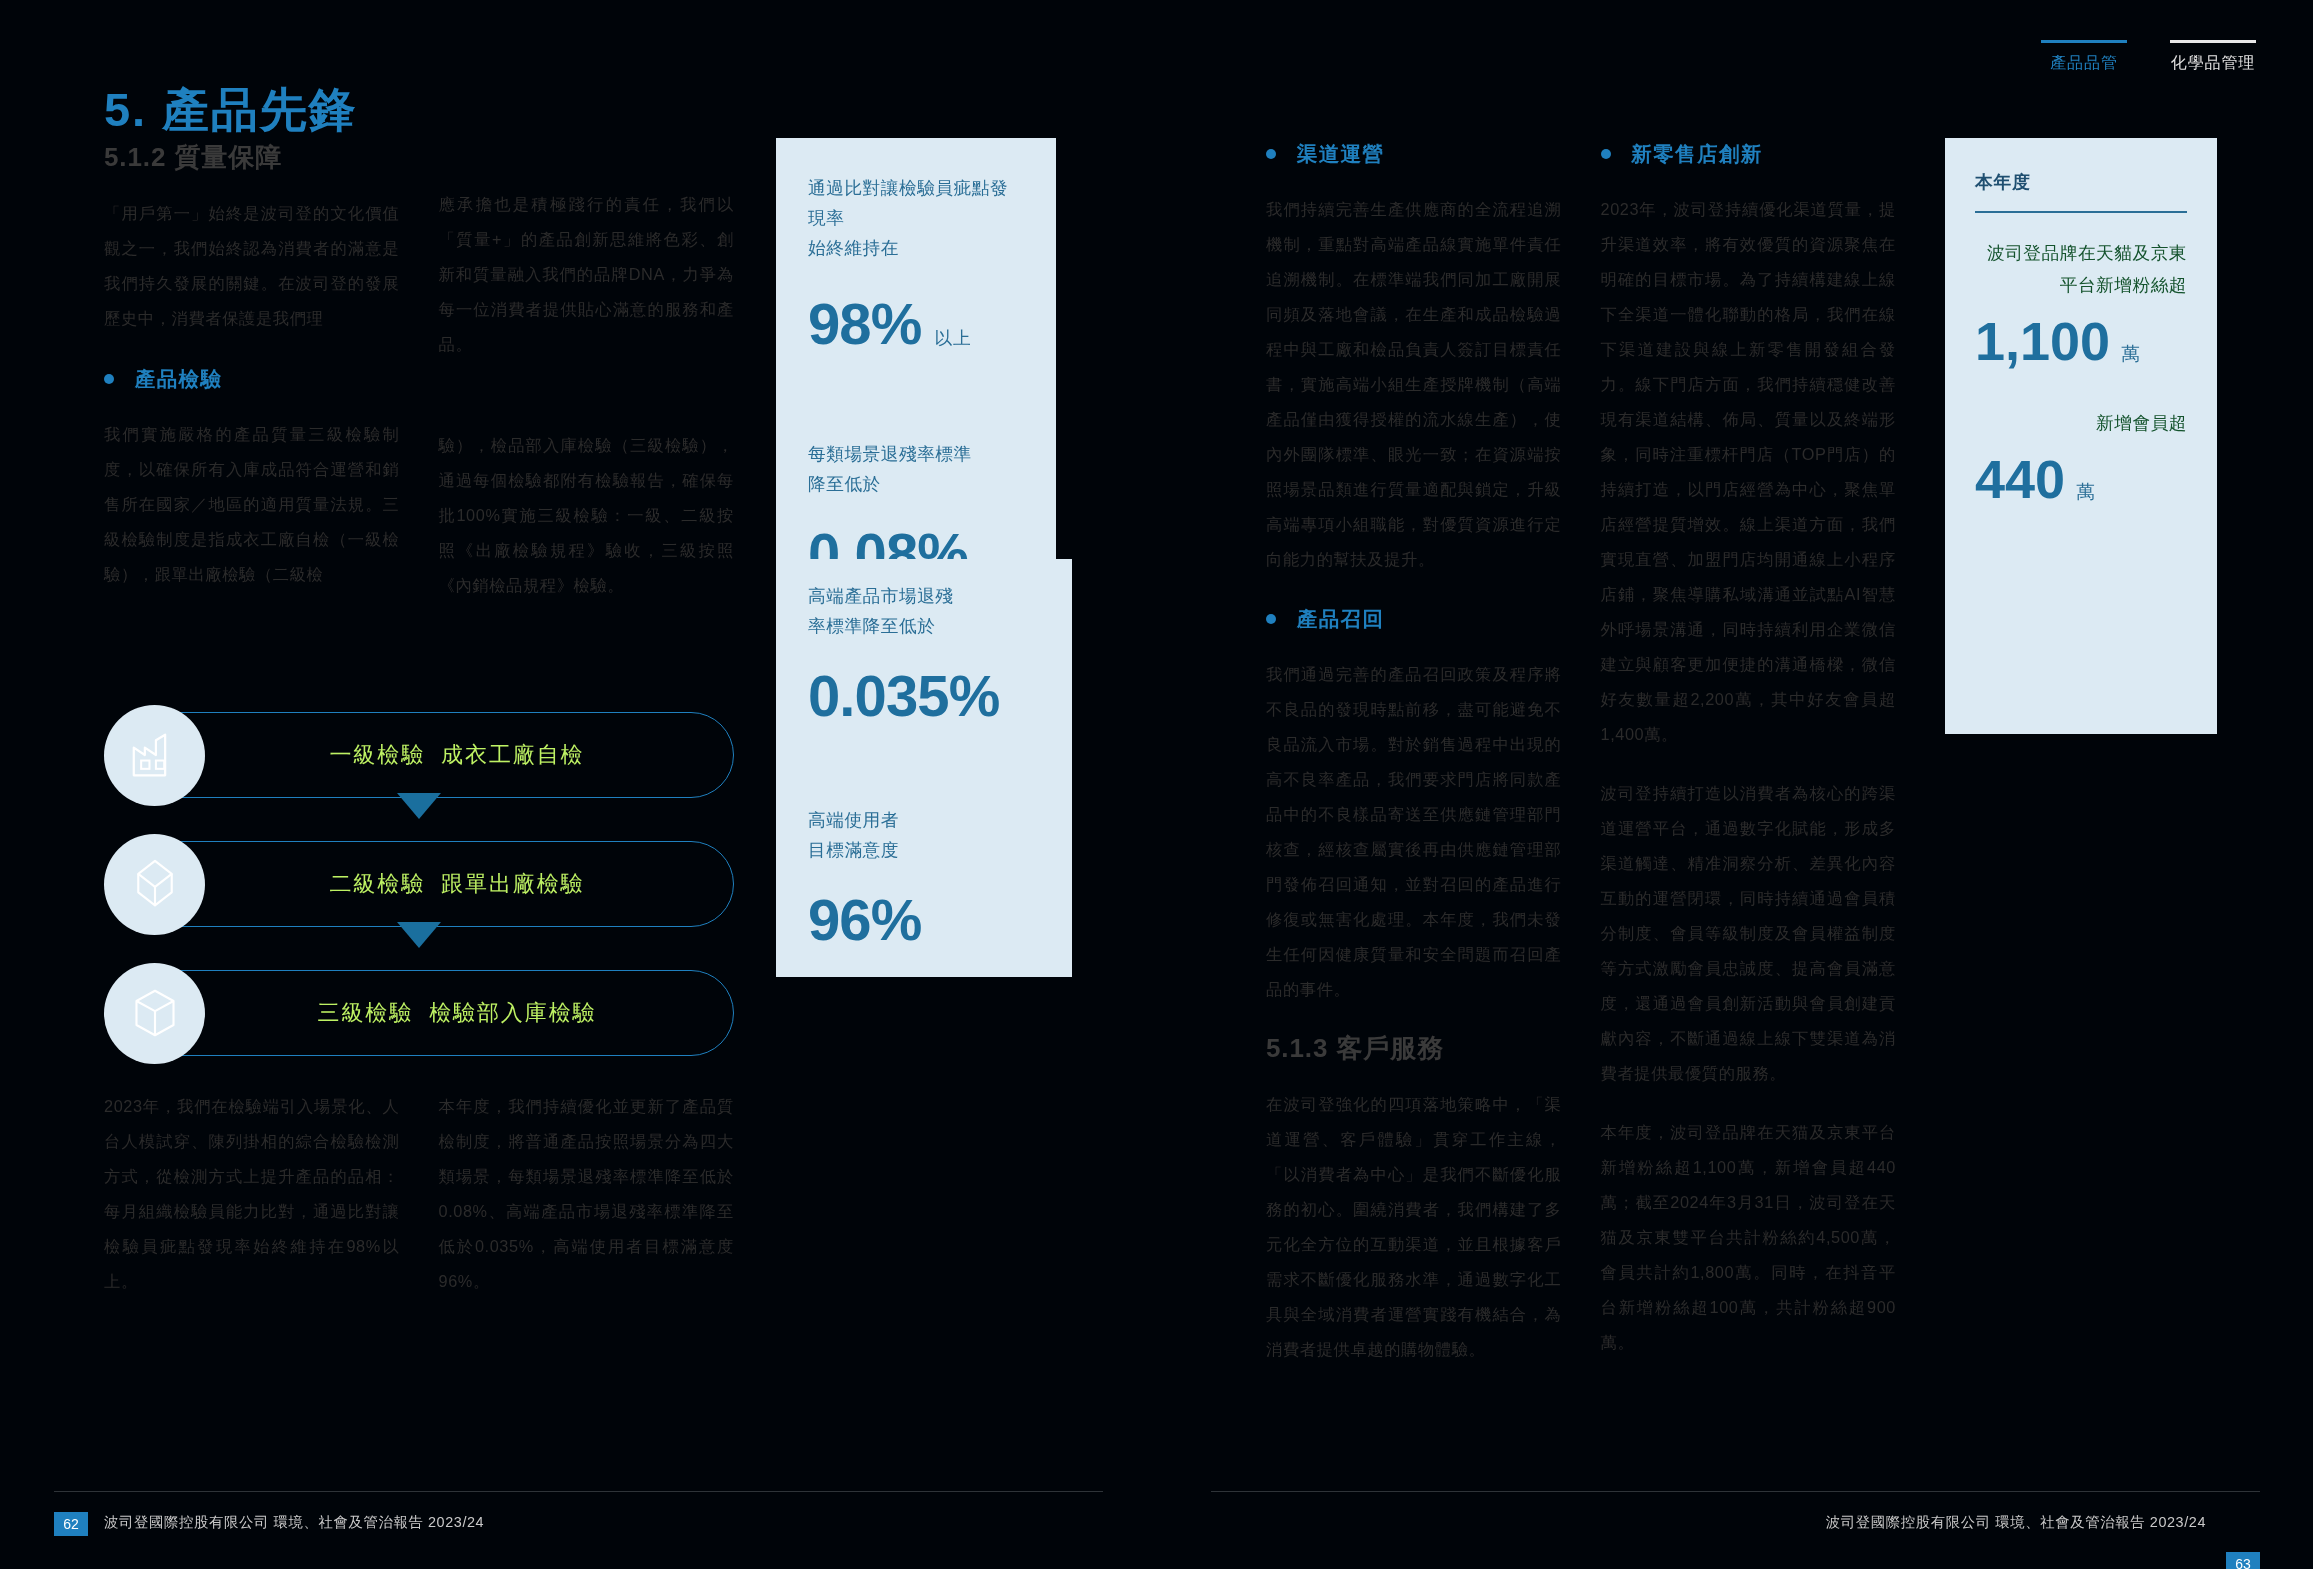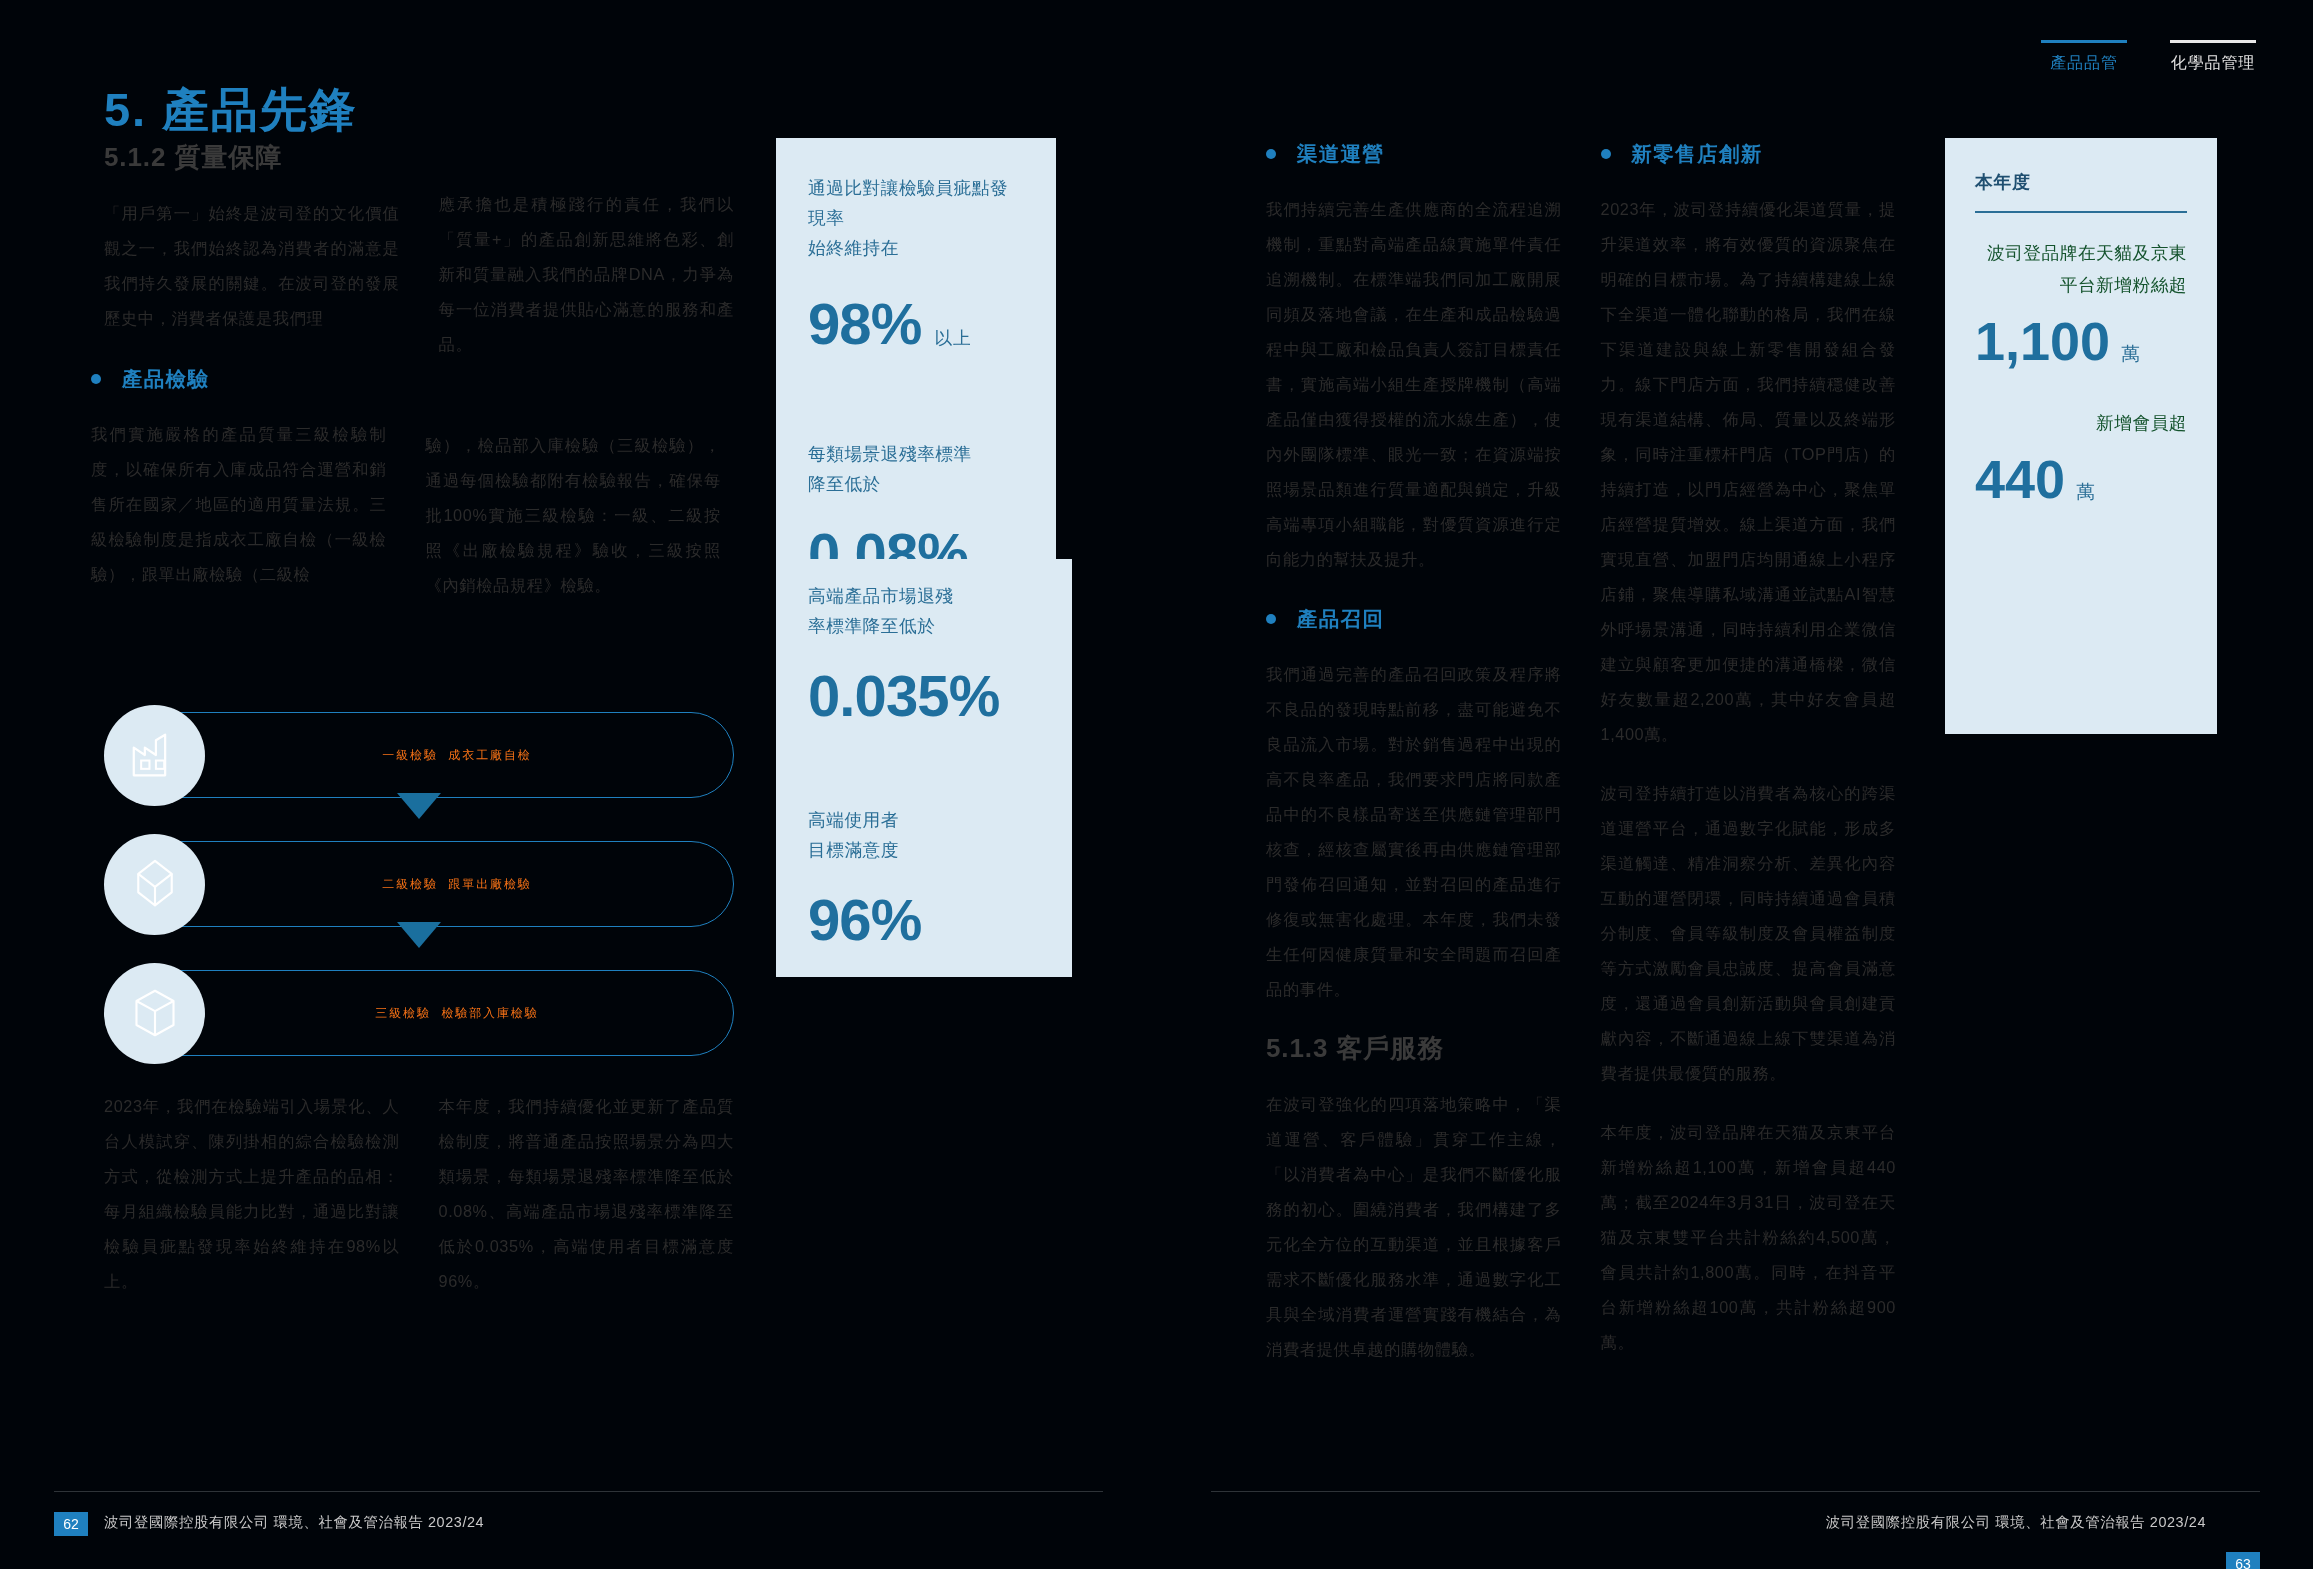--- a/index.html
+++ b/index.html
@@ -58,40 +58,40 @@
   }
 
   
   .left-cols{
     position:absolute;left:104px;top:140px;width:630px;
     display:flex;gap:39px;
   }
   .col{width:296px;}
 
   .left-cols2{
-    position:absolute;left:91px;top:365px;width:630px;
+    position:absolute;left:104px;top:365px;width:630px;
     display:flex;gap:39px;
   }
   .left-cols3{
     position:absolute;left:104px;top:1089px;width:630px;
     display:flex;gap:39px;
   }
 
   
   .flow{position:absolute;left:104px;top:712px;width:630px;height:345px;}
   .flow-row{position:relative;height:86px;margin-bottom:43px;}
   .flow-row:last-child{margin-bottom:0;}
   .pill{
     position:absolute;left:35px;top:0;right:0;height:86px;
     border:1.5px solid #1f80bf;border-radius:43px;
     display:flex;align-items:center;justify-content:center;
     box-sizing:border-box;
   }
   .pill .pill-label{
-    font-size:12px;color:#f97316;letter-spacing:1.9px;padding-left:41px;
+    font-size:22px;color:#bef264;letter-spacing:1.9px;padding-left:41px;
   }
   .icon-circle{
     position:absolute;left:0;top:-7.5px;width:101px;height:101px;border-radius:50%;
     background:#dceaf3;display:flex;align-items:center;justify-content:center;z-index:3;
   }
   .arrow-down{
     position:absolute;left:50%;margin-left:-22.4px;bottom:-20.5px;
     width:0;height:0;border-left:22.4px solid transparent;border-right:22.4px solid transparent;
     border-top:26px solid #1a6f9e;z-index:4;
   }

